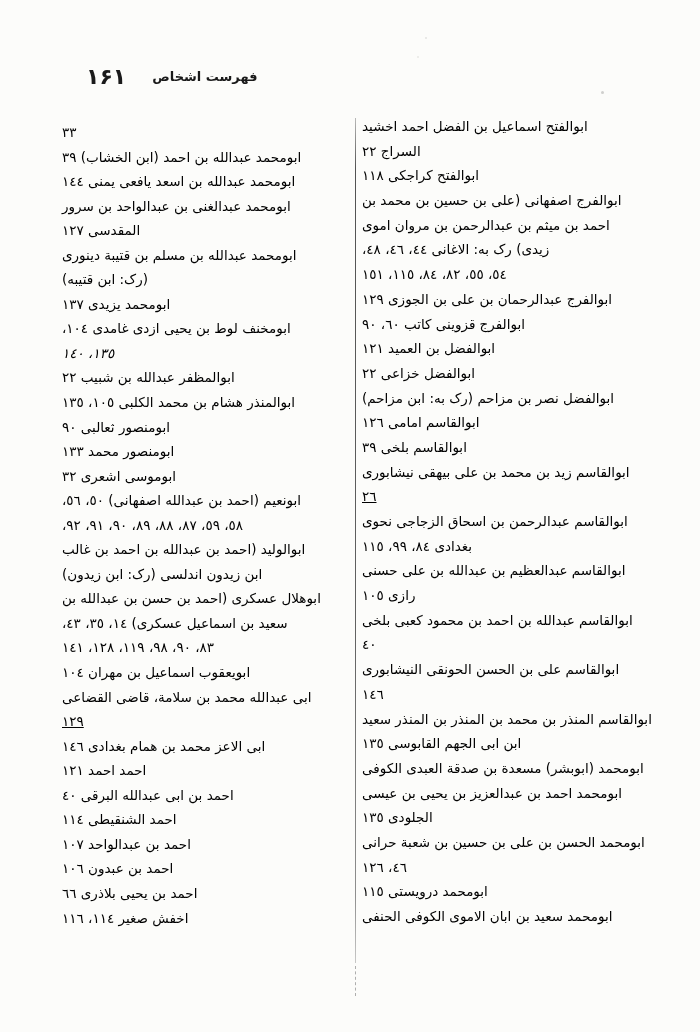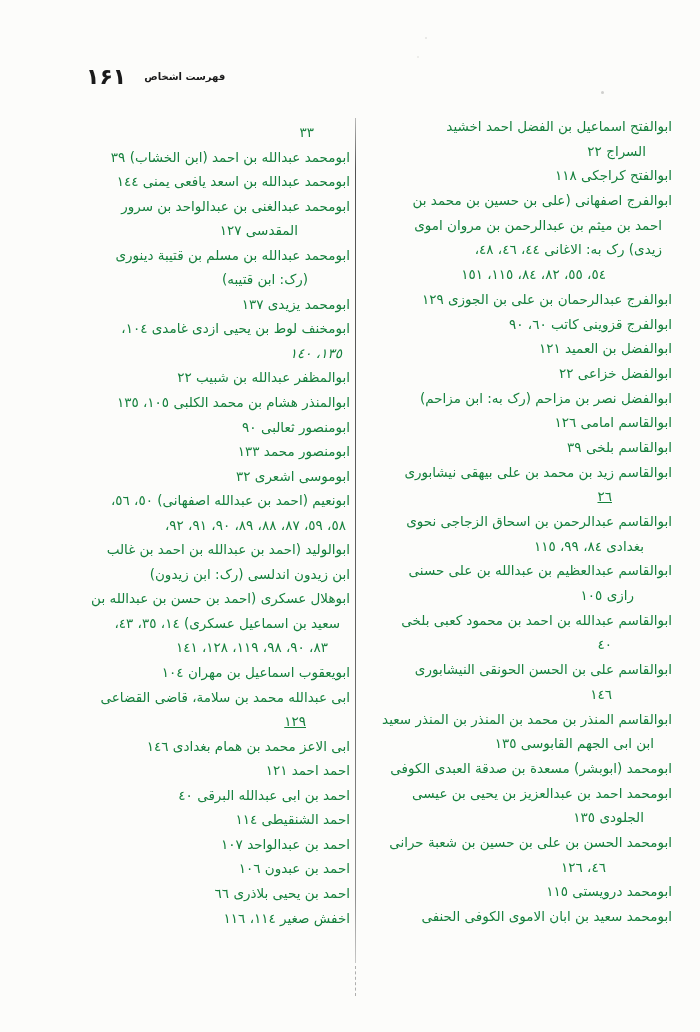--- a/index.html
+++ b/index.html
@@ -10,40 +10,40 @@
     overflow:hidden;
     font-family:"DejaVu Sans", sans-serif;
   }
   
   .header {
     position:absolute; top:64px; left:86px;
     direction:rtl;
     display:flex; align-items:center; gap:18px;
     color:#1a1a1a;
   }
-  .header-title { font-size:10px; font-weight:700; letter-spacing:.2px; }
+  .header-title { font-size:13px; font-weight:700; letter-spacing:.2px;margin-left:8px; }
   .page-number  { font-size:22px; font-weight:700; }
   
   .divider {
     position:absolute; left:355px; top:118px;
     width:1px; height:845px;
     background:linear-gradient(to bottom,
       rgba(60,60,60,.35), rgba(40,40,40,.8) 6%,
       rgba(45,45,45,.75) 60%, rgba(70,70,70,.6) 92%, rgba(120,120,120,.4));
   }
   .divider-tail {
     position:absolute; left:355px; top:966px;
     width:0; height:30px;
     border-left:1px dashed rgba(110,110,110,.55);
   }
   
   .col {
     position:absolute;
-    direction:rtl; text-align:right;
-    color:#15803d;
+    direction:rtl; text-align:left;
+    color:#000000;
     font-size:13.5px;
   }
   .col-right { left:362px; top:114px; width:310px; }
   .col-left  { left:62px;  top:120px; width:288px; }
   .col .line {
     height:24.7px; line-height:24.7px;
     white-space:nowrap;
     box-sizing:border-box;
   }
   .col-left .line { height:24.55px; line-height:24.55px; }

